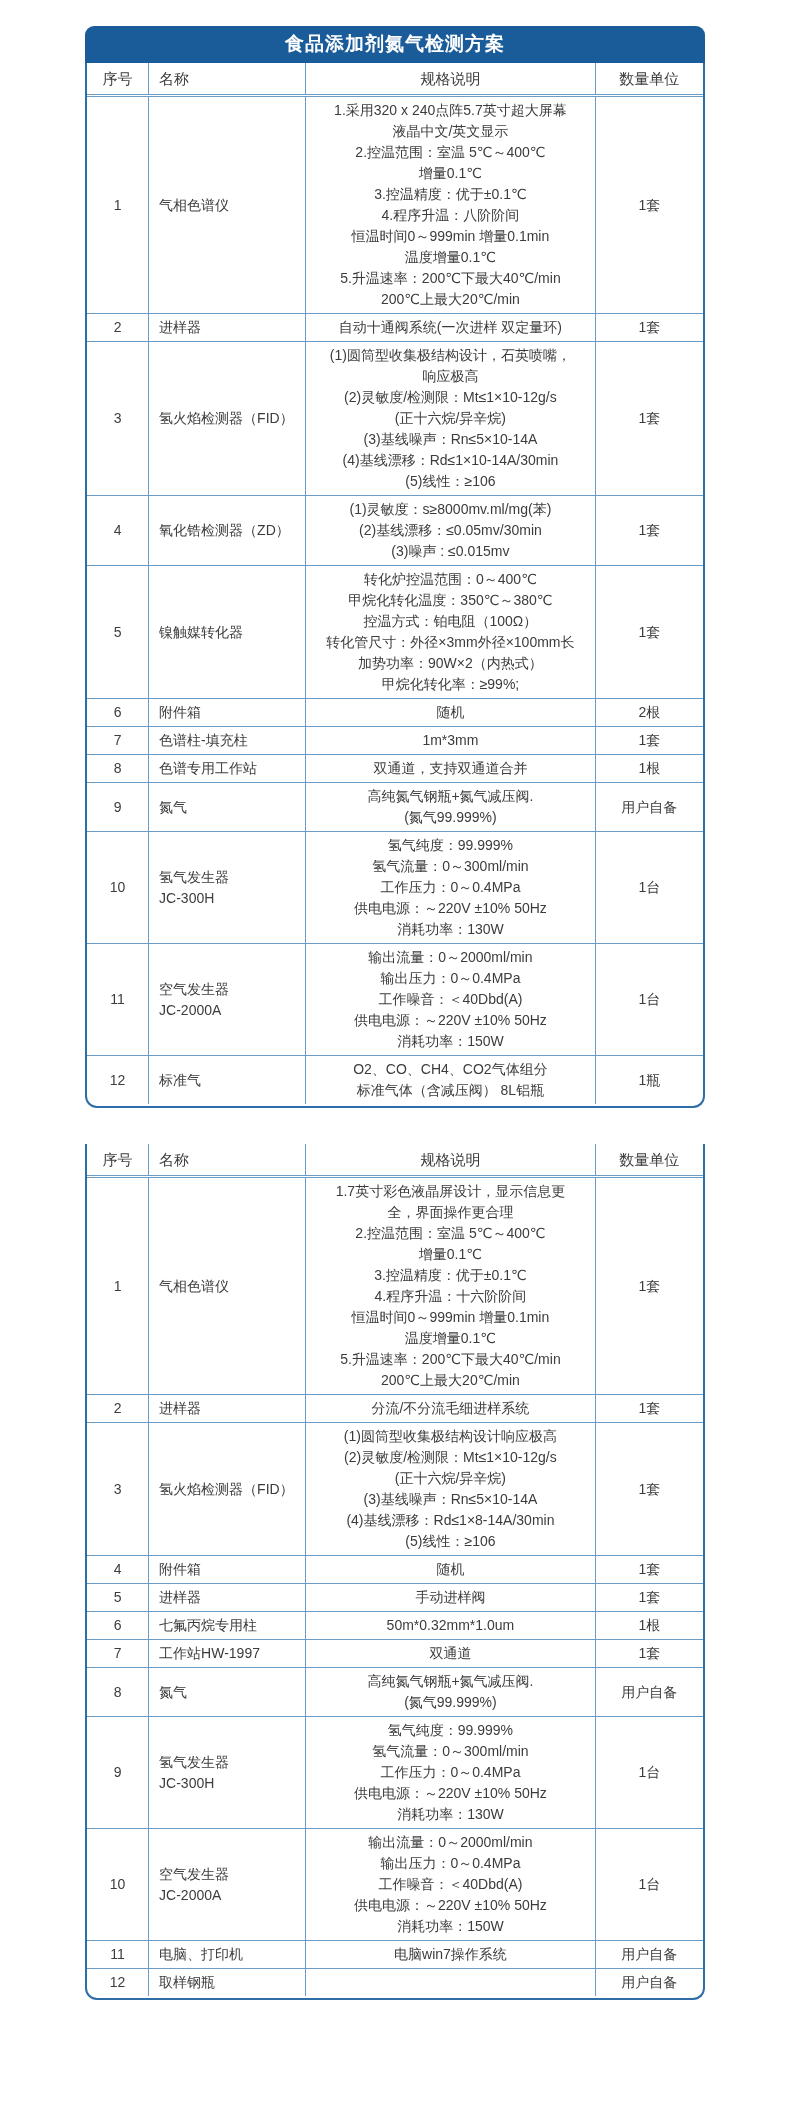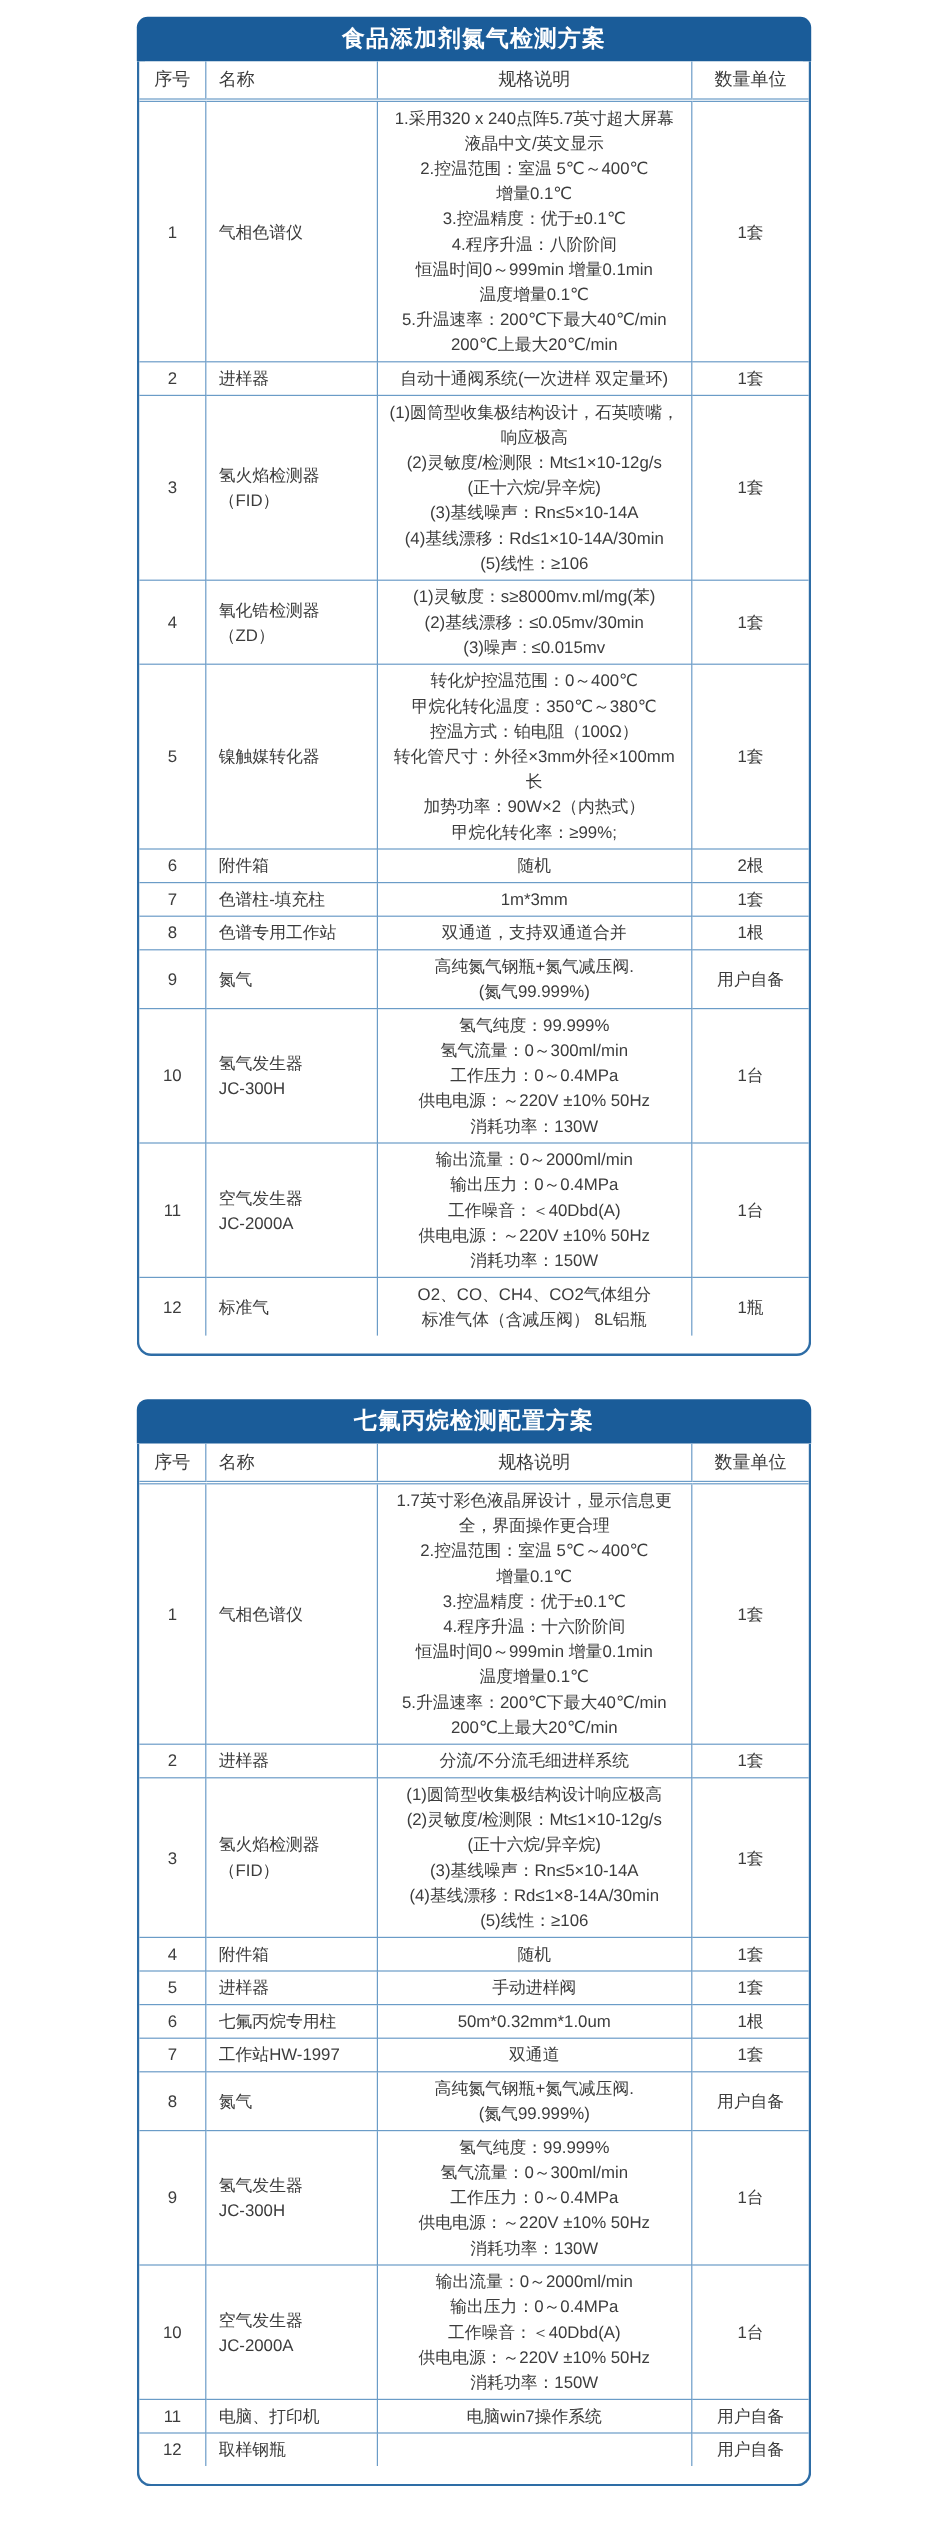--- a/index.html
+++ b/index.html
@@ -15,40 +15,40 @@
     background: var(--page-bg);
     font-family: "Liberation Sans", "DejaVu Sans", sans-serif;
     color: var(--text);
   }
   body {
     width: 790px;
     margin: 0 auto;
     padding: 14px 0 18px 0;
   }
   .panel {
-    width: 562px;
-    margin: 0 auto;
+    width: 620px;
+    margin: 12px auto;
   }
   .panel + .panel { margin-top: 36px; }
   .panel-title {
     background: var(--title-bg);
     color: var(--title-text);
     font-size: 19px;
     font-weight: bold;
     text-align: center;
     letter-spacing: 1px;
     padding: 5px 0 6px 0;
     border-radius: 9px 9px 0 0;
   }
   .panel-body {
     border: 2px solid var(--frame);
     border-top: none;
     border-radius: 0 0 12px 12px;
     overflow: hidden;
-    padding-bottom: 15px;
+    padding-bottom: 2px;
   }
   table {
     width: 100%;
     border-collapse: collapse;
     table-layout: fixed;
   }
   th, td {
     border: 1px solid var(--grid);
     font-size: 14px;
     line-height: 21px;
@@ -192,21 +192,20 @@
               <td class="col-spec">O2、CO、CH4、CO2气体组分
 标准气体（含减压阀） 8L铝瓶</td>
               <td class="col-qty">1瓶</td>
             </tr>
           </tbody>
       </table>
     </div>
   </section>
 
   <section class="panel">
-    <div class="panel-title">七氟丙烷检测配置方案</div>
     <div class="panel-body">
       <table>
         <thead>
           <tr>
               <th class="col-no">序号</th>
               <th class="col-name">名称</th>
               <th class="col-spec">规格说明</th>
               <th class="col-qty">数量单位</th>
             </tr>
         </thead>

